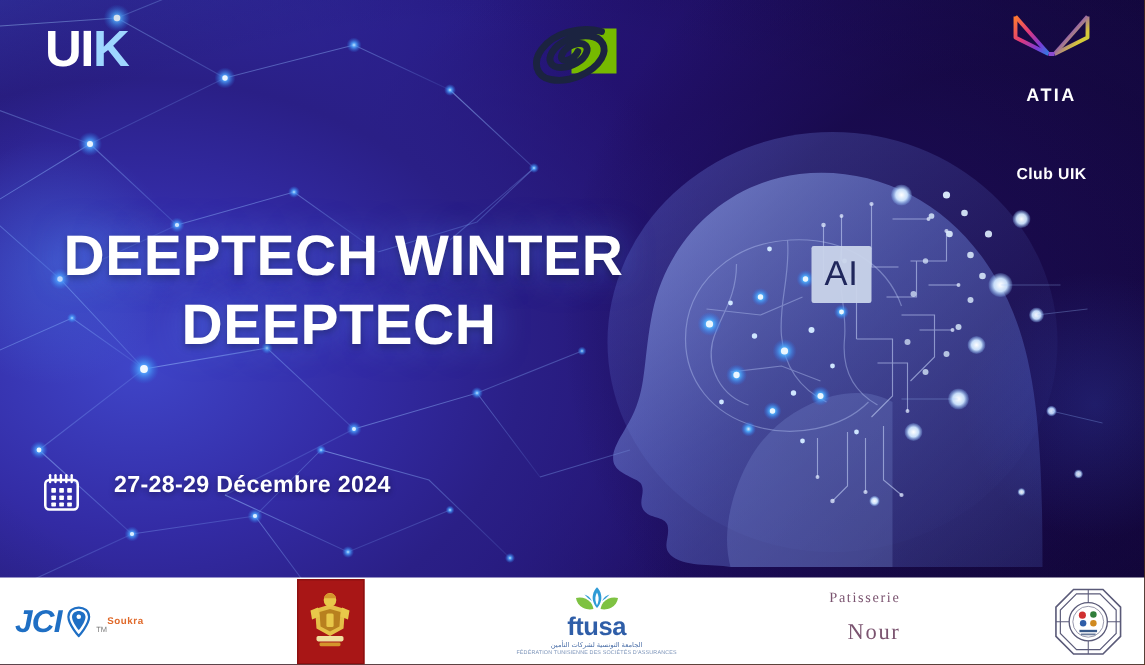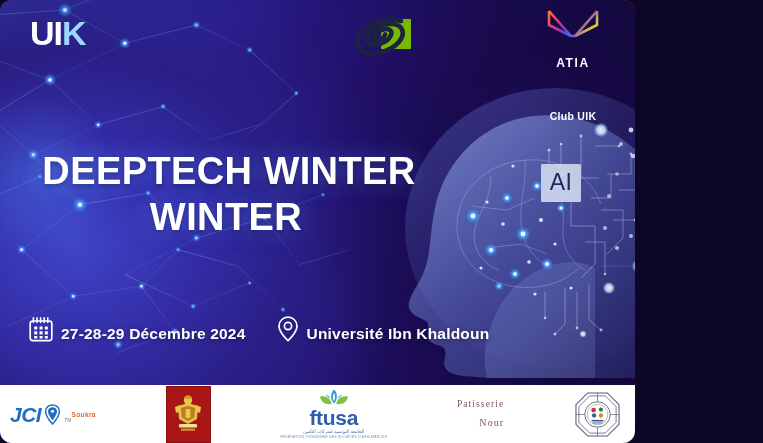--- a/index.html
+++ b/index.html
@@ -5,24 +5,23 @@
 <style>
   * { margin:0; padding:0; box-sizing:border-box; }
   html,body { background:#0d0626; }
   body {
     font-family:"Liberation Sans", sans-serif;
     width:763px; height:443px;
     overflow:hidden; position:relative;
   }
   .poster {
     position:relative;
-    width:635px; height:443px;
+    width:763px; height:443px;
     overflow:hidden;
     background:#a16207;
-    border-radius:12px;
   }
 
   
   .bg-base {
     position:absolute; inset:0;
     background:
       radial-gradient(ellipse 70% 90% at 12% 55%, #3f45c8 0%, #332ba4 28%, #2a1f86 48%, rgba(35,20,105,0) 76%),
       radial-gradient(ellipse 60% 70% at 74% 40%, #2b1b8f 0%, #23116e 40%, rgba(26,10,74,0) 78%),
       linear-gradient(103deg, #3b3fc0 0%, #3330ab 16%, #2b2192 30%, #241577 46%, #1d0e5e 62%, #180a4b 78%, #150843 100%);
   }
@@ -79,21 +78,21 @@
     font-family:"Liberation Sans", sans-serif;
   }
   .headline .l1 { padding-left:6px; }
 
   
   .meta {
     position:absolute; left:28px; top:315px;
     display:flex; align-items:center; gap:9px;
     z-index:6;
   }
-  .meta-item { display:flex; align-items:flex-end; gap:7px; }
+  .meta-item { display:flex; align-items:flex-start; gap:22px; }
   .meta-text {
     color:#fff; font-size:15.5px; font-weight:bold;
     letter-spacing:.2px; white-space:nowrap;
     text-shadow:0 1px 4px rgba(0,0,0,.4);
   }
   .meta-gap { width:12px; }
 
   
   .footer {
     position:absolute; left:0; bottom:0; width:100%; height:58px;
@@ -117,32 +116,32 @@
   .jci-city { font-size:6.5px; font-weight:bold; color:#e06a2b; letter-spacing:.4px; margin-top:2px; }
 
   .crest {
     width:45px; height:57px; background:#a81616;
     border:1px solid #8d1010;
     display:flex; align-items:center; justify-content:center;
   }
 
   .ftusa { display:flex; flex-direction:column; align-items:center; line-height:1; }
   .ftusa-word {
-    font-size:21px; font-weight:bold; color:#2f5ea8;
+    font-size:17px; font-weight:bold; color:#2f5ea8;
     letter-spacing:-.3px; margin-top:1px;
   }
   .ftusa-ar { font-size:4.5px; color:#4b6fa8; letter-spacing:.2px; margin-top:2px; }
   .ftusa-ar2 { font-size:3.6px; color:#7b93b8; letter-spacing:.1px; margin-top:1px; }
 
   .patisserie {
     text-align:right; font-family:"Liberation Serif", serif;
     color:#7b5470; line-height:1.85;
   }
   .pat-1 { font-size:9.5px; letter-spacing:1.1px; }
-  .pat-2 { font-size:10px; letter-spacing:1.1px; }
+  .pat-2 { font-size:15px; letter-spacing:1.1px; }
 
   .octo { width:47px; height:47px; }
 </style>
 </head>
 <body>
 
 <div class="poster">
 
   <div class="bg-base"></div>
 
@@ -419,21 +418,21 @@
         <path d="M51 3 L29 28" fill="none" stroke="url(#atiaR)" stroke-width="2.6"></path>
         <path d="M25 28 L29 28" fill="none" stroke="#8b4ad0" stroke-width="2.6"></path>
       </svg>
       <div class="atia-name">ATIA</div>
       <div class="atia-sub">Club UIK</div>
     </div>
   </div>
 
   <div class="headline">
     <div class="l1">DEEPTECH WINTER</div>
-    <div class="l2">WINTER</div>
+    <div class="l2">DEEPTECH</div>
   </div>
 
   <div class="meta">
 
     <div class="meta-item">
       <svg width="26" height="27" viewBox="0 0 26 27">
         <rect x="2.2" y="5" width="21.6" height="19.6" rx="2.6" fill="none" stroke="#ffffff" stroke-width="1.7"></rect>
         <line x1="5.4" y1="1.8" x2="5.4" y2="6.4" stroke="#fff" stroke-width="1.6" stroke-linecap="round"></line>
         <line x1="9" y1="1.8" x2="9" y2="6.4" stroke="#fff" stroke-width="1.6" stroke-linecap="round"></line>
         <line x1="12.6" y1="1.8" x2="12.6" y2="6.4" stroke="#fff" stroke-width="1.6" stroke-linecap="round"></line>
@@ -449,27 +448,20 @@
           <rect x="6.2" y="20" width="3.1" height="2.6" rx=".5"></rect>
           <rect x="11.5" y="20" width="3.1" height="2.6" rx=".5"></rect>
           <rect x="16.8" y="20" width="3.1" height="2.6" rx=".5"></rect>
         </g>
       </svg>
       <span class="meta-text">27-28-29 Décembre 2024</span>
     </div>
 
     <div class="meta-gap"></div>
 
-    <div class="meta-item">
-      <svg width="24" height="28" viewBox="0 0 24 28">
-        <path d="M12 2.2 C7 2.2 3 6.1 3 11 C3 17.6 12 25.6 12 25.6 C12 25.6 21 17.6 21 11 C21 6.1 17 2.2 12 2.2 Z" fill="none" stroke="#ffffff" stroke-width="1.7" stroke-linejoin="round"></path>
-        <circle cx="12" cy="11" r="3.6" fill="none" stroke="#ffffff" stroke-width="1.7"></circle>
-      </svg>
-      <span class="meta-text">Université Ibn Khaldoun</span>
-    </div>
   </div>
 
   <div class="footer">
     <div class="footer-inner">
 
       <div class="f-slot">
         <div class="jci">
           <div class="jci-row">
             <span class="jci-word">JCI</span>
             <svg width="17" height="21" viewBox="0 0 17 21">

